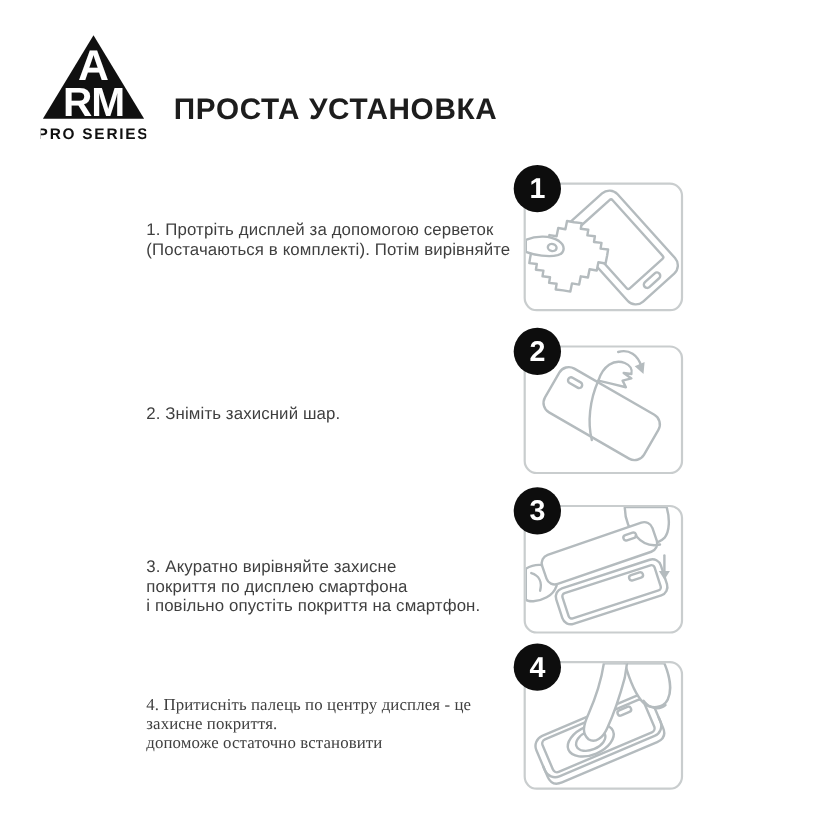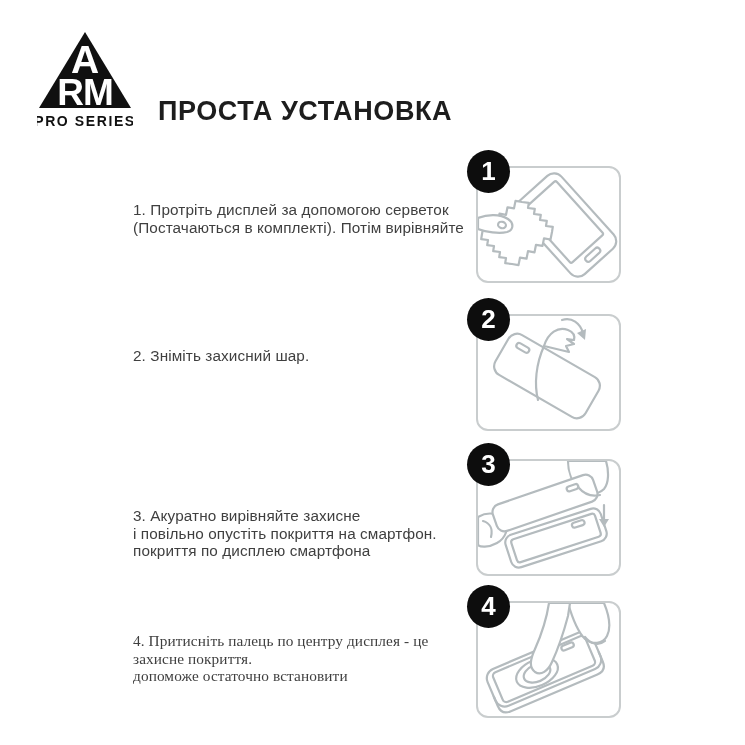--- a/index.html
+++ b/index.html
@@ -5,21 +5,21 @@
   html,body{margin:0;padding:0;background:#ffffff;}
   .canvas{
     position:relative;width:745px;height:745px;background:#ffffff;overflow:hidden;
     font-family:"Liberation Sans",sans-serif;
   }
   
   .logo{position:absolute;left:37px;top:30px;width:96px;height:100px;}
   .logo text{font-family:"Liberation Sans",sans-serif;font-weight:bold;}
   
   .page-title{
-    position:absolute;left:158px;top:96px;
+    position:absolute;left:158px;top:84px;
     font-size:27px;font-weight:bold;letter-spacing:0.6px;color:#1d1d1d;white-space:nowrap;
   }
   
   .step-text{
     position:absolute;left:133px;color:#3f3f3f;
     font-size:15.3px;line-height:17.6px;letter-spacing:0.1px;white-space:nowrap;
   }
   
   .panel{
     position:absolute;left:476px;width:145px;height:117px;box-sizing:border-box;
@@ -47,28 +47,28 @@
     <text x="48" y="96" font-size="14" text-anchor="middle" fill="#101010" letter-spacing="1.6">PRO SERIES</text>
   </svg>
 
   <div class="page-title">ПРОСТА УСТАНОВКА</div>
 
   <div class="step-text" style="top:201px;">
     <div>1. Протріть дисплей за допомогою серветок</div>
     <div>(Постачаються в комплекті). Потім вирівняйте</div>
   </div>
 
-  <div class="step-text" style="top:347px;">
+  <div class="step-text" style="top:368px;">
     <div>2. Зніміть захисний шар.</div>
   </div>
 
   <div class="step-text" style="top:487px;margin-top:20px;">
     <div>3. Акуратно вирівняйте захисне</div>
+    <div>покриття по дисплею смартфона</div>
     <div>і повільно опустіть покриття на смартфон.</div>
-    <div>покриття по дисплею смартфона</div>
   </div>
 
   <div class="step-text" style="top:632px;font-family:Liberation Serif, serif;">
     <div>4. Притисніть палець по центру дисплея - це</div>
     <div>захисне покриття.</div>
     <div>допоможе остаточно встановити</div>
   </div>
 
   <div class="panel" style="top:166px;">
     <svg class="illus" viewBox="0 0 141 113">

